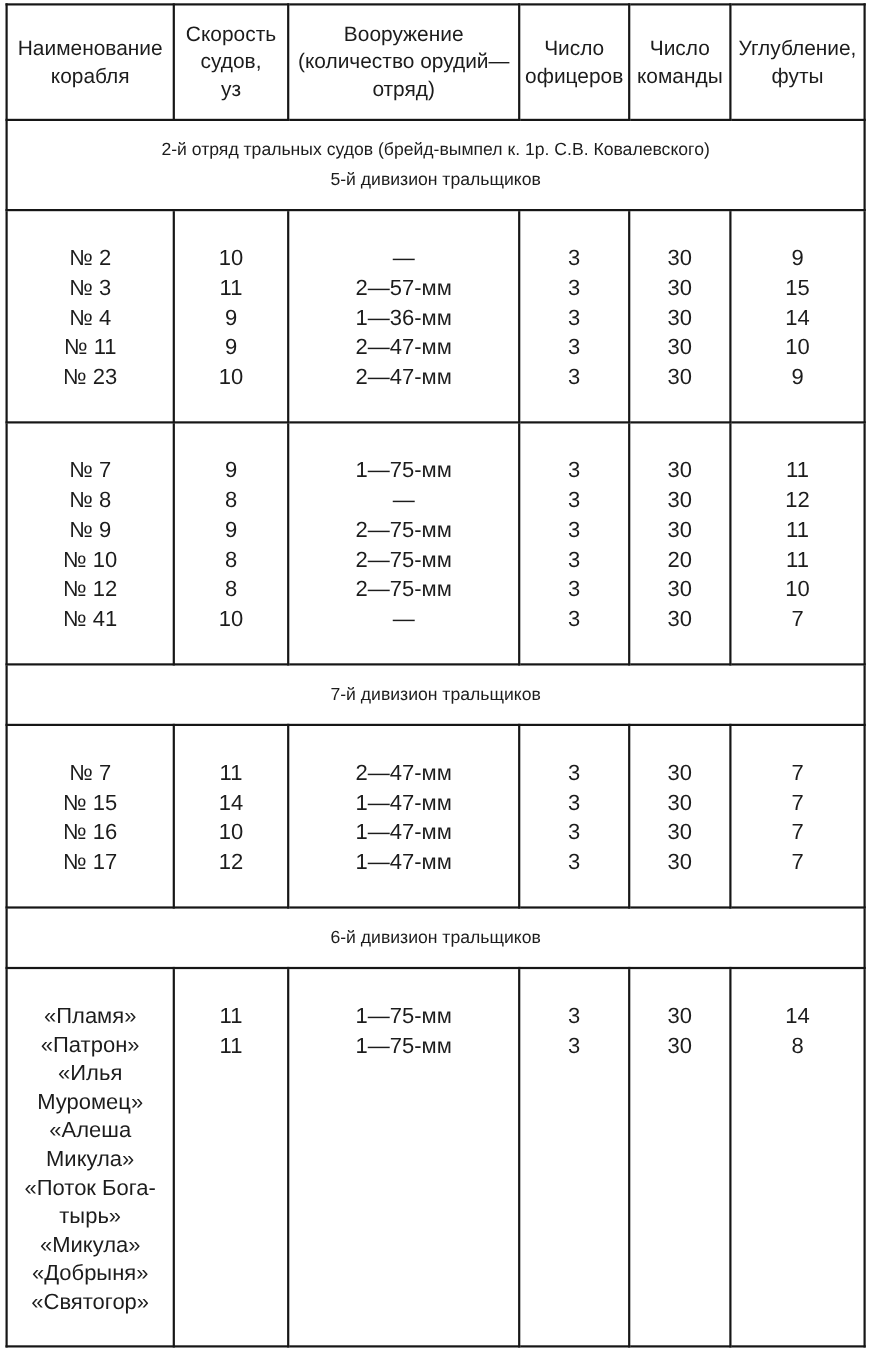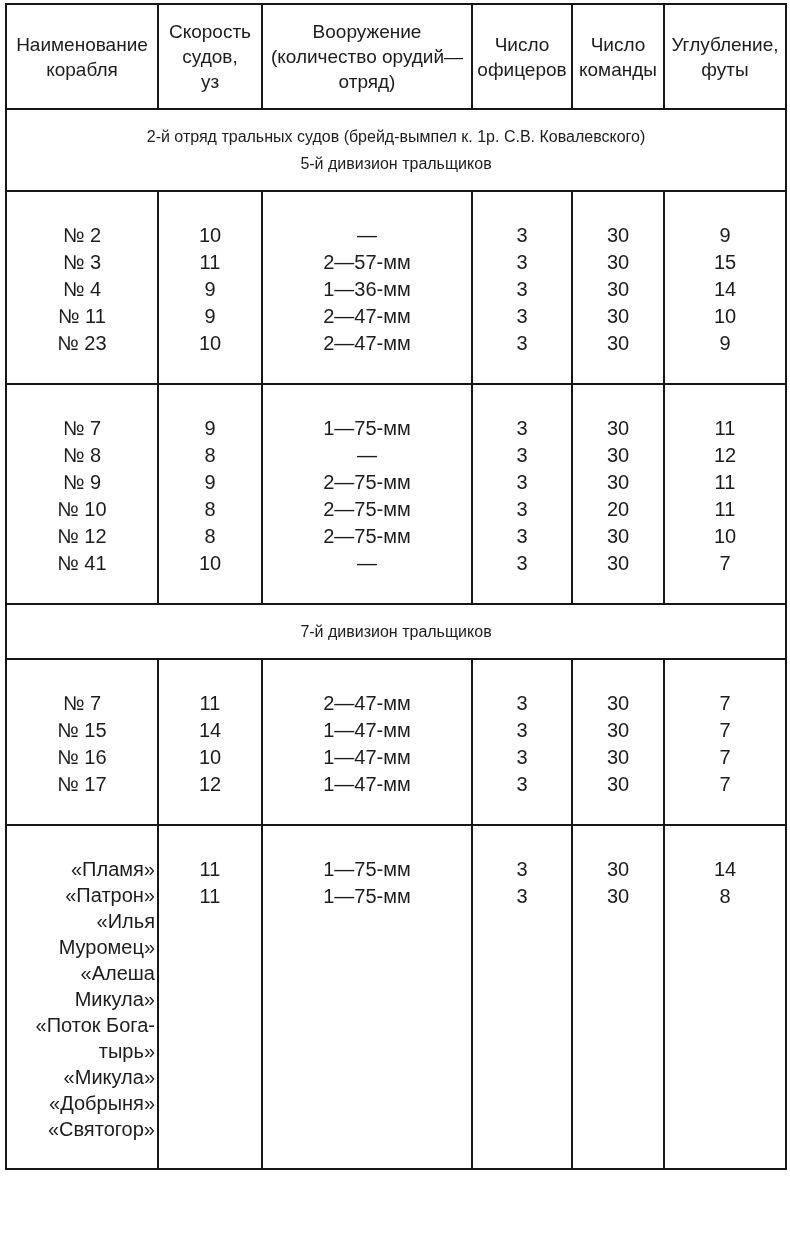--- a/index.html
+++ b/index.html
@@ -48,21 +48,20 @@
   .cell-line {
     line-height: 27px;
     white-space: nowrap;
   }
   .name-list-cell {
     padding-top: 15px;
     padding-bottom: 11px;
   }
   .name-list-cell .cell-line {
     line-height: 26px;
-    text-align: right;
   }
   .middle-cell {
     vertical-align: middle;
     padding-top: 0;
     padding-bottom: 0;
   }
 </style>
 </head>
 <body>
 
@@ -243,20 +242,25 @@
             <div class="cell-line">30</div>
             <div class="cell-line">30</div>
           </td>
           <td>
             <div class="cell-line">7</div>
             <div class="cell-line">7</div>
             <div class="cell-line">7</div>
             <div class="cell-line">7</div>
           </td>
         </tr>
+        <tr class="section-title-row">
+          <td colspan="6">
+            <div>6-й дивизион тральщиков</div>
+          </td>
+        </tr>
         <tr class="data-block-row">
           <td class="name-list-cell">
             <div class="cell-line">«Пламя»</div>
             <div class="cell-line">«Патрон»</div>
             <div class="cell-line">«Илья</div>
             <div class="cell-line">Муромец»</div>
             <div class="cell-line">«Алеша</div>
             <div class="cell-line">Микула»</div>
             <div class="cell-line">«Поток Бога-</div>
             <div class="cell-line">тырь»</div>

